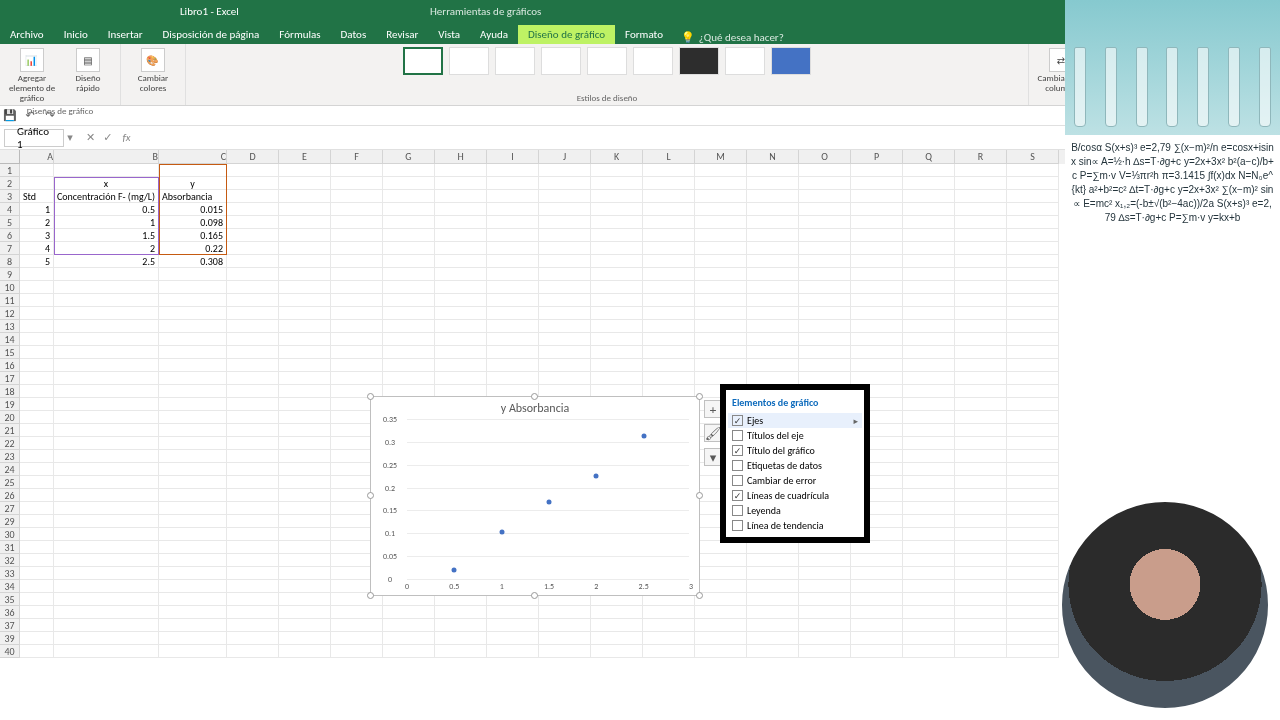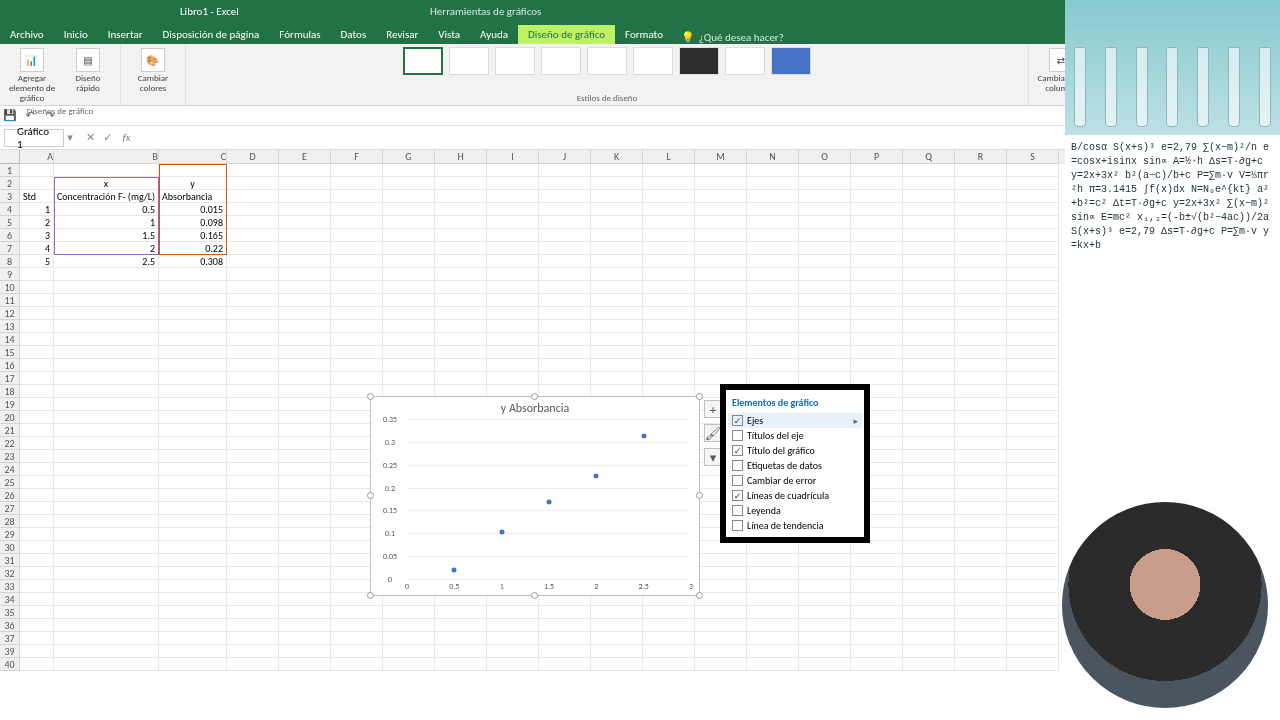--- a/index.html
+++ b/index.html
@@ -90,21 +90,21 @@
 .flyout-title { color: #0f6cbd; font-size: 10px; padding: 2px 4px 4px 4px; font-weight: 600; }
 .flyout-item { display: flex; align-items: center; gap: 4px; padding: 1px 4px; cursor: pointer; position: relative; }
 .flyout-item.hov { background: #e8f0fc; }
 .flyout-check { width: 11px; height: 11px; border: 1px solid #888; display: inline-flex; align-items: center; justify-content: center; font-size: 9px; color: #333; }
 .flyout-arrow { position: absolute; right: 4px; color: #666; font-size: 9px; }
 
 
 .right-overlay { position: absolute; top: 0; right: 0; width: 215px; height: 720px; background: linear-gradient(#dff3f6, #e9eef2); }
 .vials { height: 135px; background: linear-gradient(180deg,#86c9cf,#bde1e4); display: flex; align-items: flex-end; justify-content: space-around; padding-bottom: 8px; }
 .vial { width: 12px; height: 80px; background: rgba(255,255,255,0.6); border: 1px solid #8fb7bb; border-radius: 2px 2px 4px 4px; }
-.math-bg { flex: 1; font-family: Liberation Mono, monospace; font-size: 10px; color: #24343c; padding: 6px; line-height: 14px; word-break: break-all; background: #fff; height: calc(720px - 135px); overflow: hidden; }
+.math-bg { flex: 1; font-family: Liberation Sans, sans-serif; font-size: 10px; color: #24343c; padding: 6px; line-height: 14px; word-break: break-all; background: #fff; height: calc(720px - 135px); overflow: hidden; text-align: center; }
 .webcam { position: absolute; right: 10px; bottom: 10px; width: 210px; height: 210px; border-radius: 50%; background: radial-gradient(circle at 50% 40%, #c99d8b 0 22%, #2b2b2b 22% 60%, #4a5560 60% 100%); border: 2px solid #fff; }
 
 </style>
 </head>
 <body>
 
 <div class="titlebar">
   <span class="doc">Libro1  -  Excel</span>
   <span class="tools">Herramientas de gráficos</span>
   <div class="user">
@@ -821,42 +821,20 @@
         <div class="cell cstd"></div>
         <div class="cell cstd"></div>
         <div class="cell cstd"></div>
         <div class="cell cstd"></div>
         <div class="cell cstd"></div>
         <div class="cell cstd"></div>
         <div class="cell cstd"></div>
       </div>
       <div class="row">
         <div class="rowhdr">27</div>
-        <div class="cell cA"></div>
-        <div class="cell cB"></div>
-        <div class="cell cC"></div>
-        <div class="cell cstd"></div>
-        <div class="cell cstd"></div>
-        <div class="cell cstd"></div>
-        <div class="cell cstd"></div>
-        <div class="cell cstd"></div>
-        <div class="cell cstd"></div>
-        <div class="cell cstd"></div>
-        <div class="cell cstd"></div>
-        <div class="cell cstd"></div>
-        <div class="cell cstd"></div>
-        <div class="cell cstd"></div>
-        <div class="cell cstd"></div>
-        <div class="cell cstd"></div>
-        <div class="cell cstd"></div>
-        <div class="cell cstd"></div>
-        <div class="cell cstd"></div>
-      </div>
-      <div class="row">
-        <div class="rowhdr">28</div>
         <div class="cell cA"></div>
         <div class="cell cB"></div>
         <div class="cell cC"></div>
         <div class="cell cstd"></div>
         <div class="cell cstd"></div>
         <div class="cell cstd"></div>
         <div class="cell cstd"></div>
         <div class="cell cstd"></div>
         <div class="cell cstd"></div>
         <div class="cell cstd"></div>

